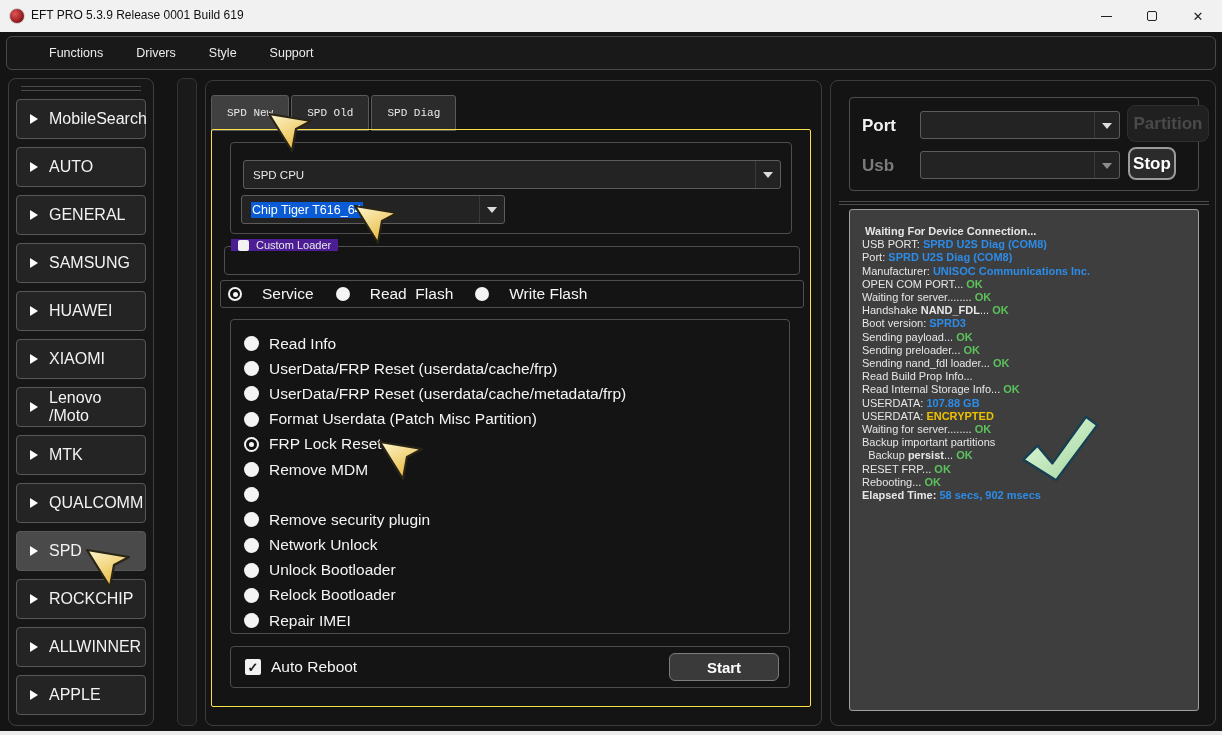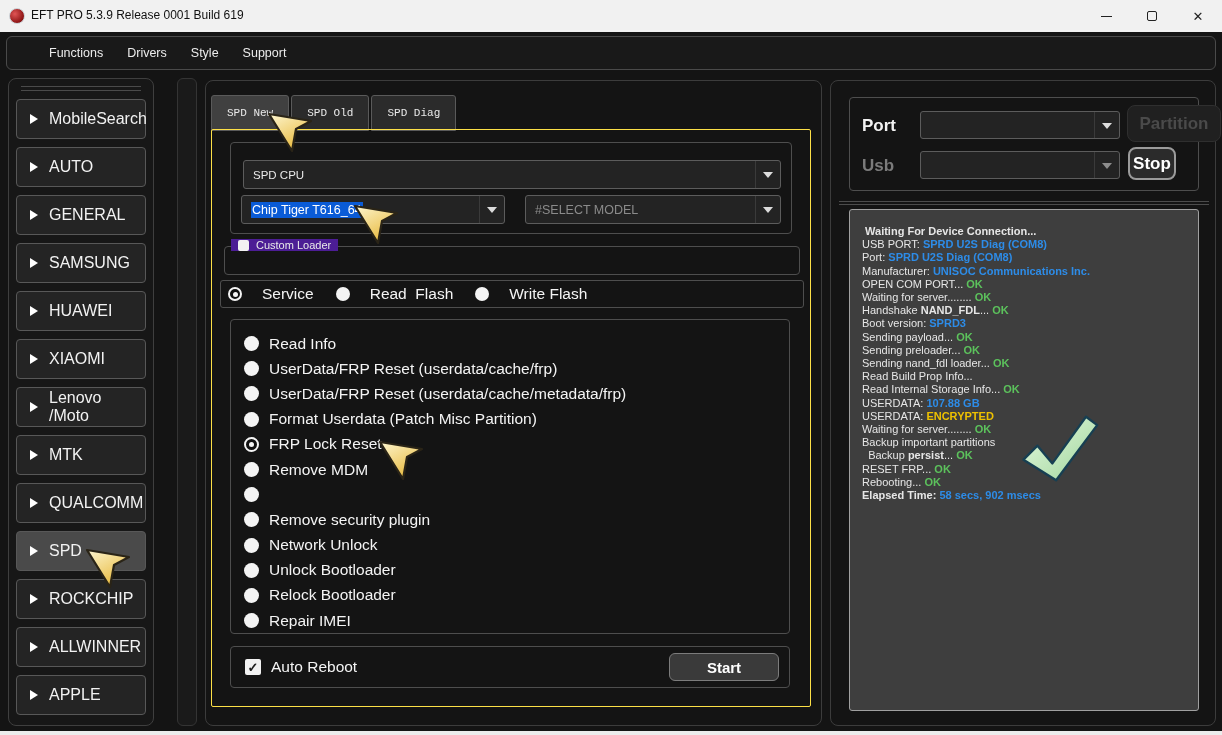--- a/index.html
+++ b/index.html
@@ -17,21 +17,21 @@
   .title-text { position:absolute; left:31px; top:8px; font-size:12px; color:#111; }
   .win-btn { position:absolute; top:0; width:46px; height:32px; display:flex; align-items:center;
              justify-content:center; cursor:default; }
   .ic-min { width:11px; height:0; border-top:1px solid #222; }
   .ic-max { width:10px; height:10px; border:1px solid #222; border-radius:2px; }
   .ic-close { font-size:13px; color:#222; line-height:1; }
 
   
   .menubar { position:absolute; left:6px; top:36px; width:1210px; height:34px; background:#191919;
              border:1px solid #4a4a4a; border-radius:6px; display:flex; align-items:center;
-             padding-left:42px; gap:24px; }
+             padding-left:42px; gap:33px; }
   .menu-item { font-size:12.5px; color:#ececec; cursor:default; }
 
   
   .sidebar { position:absolute; left:8px; top:78px; width:146px; height:648px; background:#171717;
              border:1px solid #3f3f3f; border-radius:8px; }
   .grip { margin:7px 12px 8px; height:5px; border-top:1px solid #4a4a4a; border-bottom:1px solid #4a4a4a; }
   .side-btn { height:40px; margin:0 7px 8px; background:#242424; border:1px solid #585858;
               border-radius:4px; display:flex; align-items:center; padding-left:13px; gap:11px;
               color:#f2f2f2; font-size:16px; cursor:default; }
   .side-btn.active { background:#4a4a4a; }
@@ -100,21 +100,21 @@
                border-radius:6px; color:#ffffff; font-weight:bold; font-size:15px; display:flex;
                align-items:center; justify-content:center; cursor:default; }
 
   
   .rightpanel { position:absolute; left:830px; top:80px; width:386px; height:646px;
                 border:1px solid #3c3c3c; border-radius:8px; }
   .conn-box { position:absolute; left:18px; top:16px; width:350px; height:94px;
               border:1px solid #4e4e4e; border-radius:4px; }
   .plabel { position:absolute; font-weight:bold; font-size:17px; color:#f2f2f2;text-align:right; }
   .plabel.dim { color:#7b7b7b; }
-  .partition-btn { position:absolute; left:277px; top:7px; width:94px; height:37px; background:#202020;
+  .partition-btn { position:absolute; left:277px; top:7px; width:82px; height:37px; background:#202020;
                    border:1px solid #2f2f2f; border-radius:8px; color:#4a4a4a; font-weight:bold;
                    font-size:17px; display:flex; align-items:center; justify-content:center; }
   .stop-btn { position:absolute; left:278px; top:49px; width:48px; height:33px; background:#2b2b2b;
               border:2px solid #9b9b9b; border-radius:8px; color:#ffffff; font-weight:bold;
               font-size:17px; display:flex; align-items:center; justify-content:center; cursor:default; }
   .rsep { position:absolute; left:8px; top:120px; width:370px; height:4px;
           border-top:1px solid #4c4c4c; border-bottom:1px solid #4c4c4c; }
   .logbox { position:absolute; left:18px; top:128px; width:350px; height:502px; background:#3e3e3e;
             border:1px solid #a0a0a0; border-radius:3px; padding:15px 12px; overflow:hidden; }
   .log-line { white-space:pre-wrap; font-size:11px; line-height:13.2px; color:#e6e6e6; }
@@ -237,24 +237,20 @@
 
       <div class="box" style="left:18px; top:12px; width:562px; height:92px;">
         <div class="dd" style="left:12px; top:17px; width:538px;">
           <div class="dd-text">SPD CPU</div>
           <div class="dd-arrow"></div>
         </div>
         <div class="dd" style="left:10px; top:52px; width:264px;">
           <div class="dd-text">
               <span class="sel-highlight">Chip Tiger T616_64</span>
             </div>
-          <div class="dd-arrow"></div>
-        </div>
-        <div class="dd" style="left:294px; top:52px; width:256px;">
-          <div class="dd-text placeholder">#SELECT MODEL</div>
           <div class="dd-arrow"></div>
         </div>
       </div>
 
       <div class="box" style="left:12px; top:116px; width:576px; height:29px;">
         <div class="legend">
           <span class="cb small"></span>
           <span class="legend-label">Custom Loader</span>
         </div>
         <div style="width:100%;height:100%;"></div>

